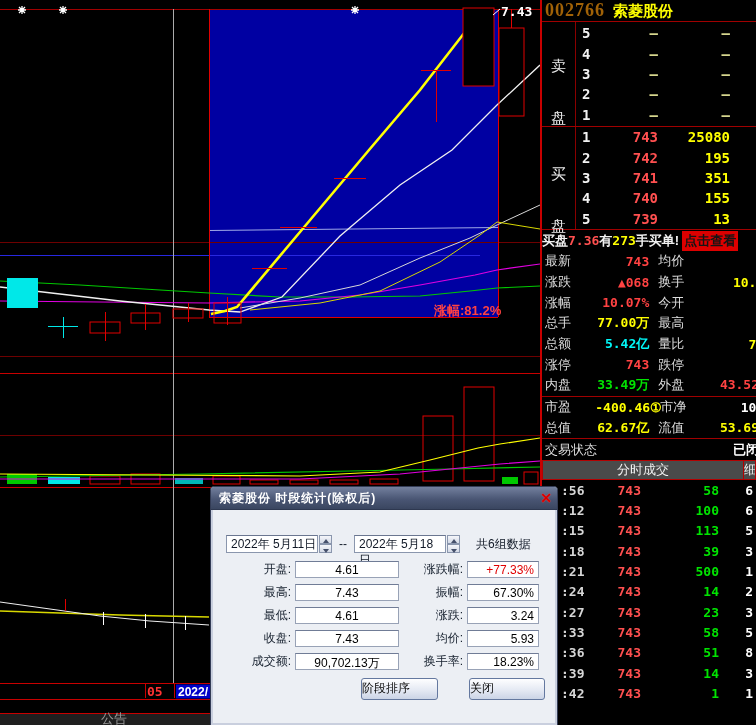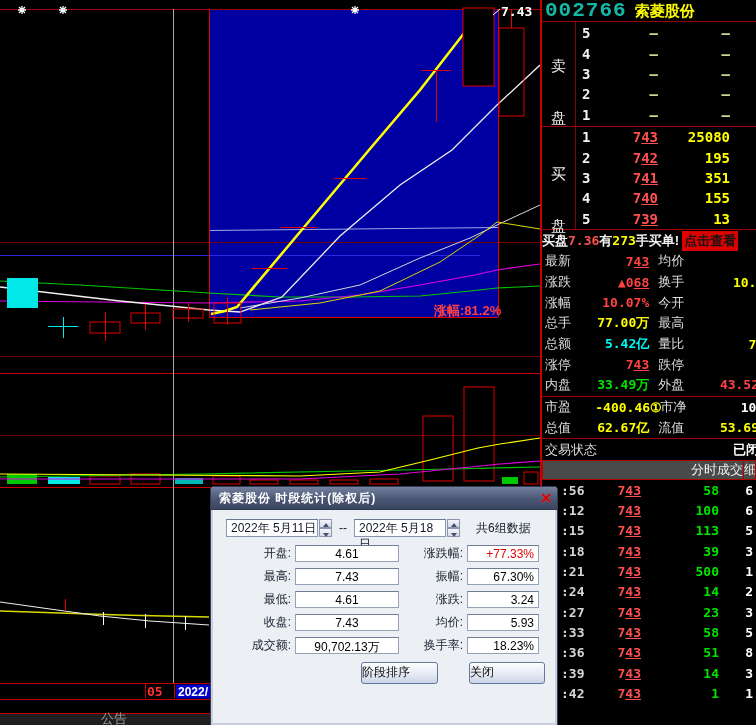--- a/index.html
+++ b/index.html
@@ -1,31 +1,31 @@
 <!DOCTYPE html>
 <html><head>
 <meta charset="utf-8">
 <style>
   html,body{margin:0;padding:0;background:#000}
   #app{position:relative;width:756px;height:725px;background:#000;overflow:hidden;
        font-family:"Liberation Sans",sans-serif;cursor:default}
   .num{font-family:"DejaVu Sans Mono",monospace;font-weight:bold}
   .c-red{color:#FF4242}.c-green{color:#00E400}.c-yellow{color:#FFFF00}
   .c-cyan{color:#00F8F8}.c-white{color:#FFFFFF}
-  .ud{text-decoration:underline}
+  .ud{}
   .dash{color:#D6D68E}
 
   
   #chart-wrap{position:absolute;left:0;top:0;width:540px;height:725px}
 
   
   #right{position:absolute;left:540px;top:0;width:216px;height:725px;background:#000;
          border-left:2px solid #C80000;box-sizing:border-box;overflow:hidden}
   #rp-title{height:21px;line-height:21px;border-bottom:1px solid #A00000;white-space:nowrap;padding-left:3px}
-  #rp-title .code{color:#14b8a6;font-weight:bold;font-size:21px;font-family:Liberation Mono, monospace;letter-spacing:1px}
+  #rp-title .code{color:#a16207;font-weight:bold;font-size:18px;font-family:Liberation Serif, serif;letter-spacing:1px}
   #rp-title .name{color:#FFFF00;font-weight:bold;font-size:15px;margin-left:8px}
   #ob{position:relative;height:207px;border-bottom:1px solid #A00000}
   .ob-vline{position:absolute;left:33px;top:0;height:100%;border-left:1px solid #8A0000}
   .ob-side{position:absolute;left:9px;width:16px;color:#ECECEC;font-size:15px;line-height:16px}
   #sell-rows{position:absolute;left:0;top:1px;width:100%}
   #buy-rows{position:absolute;left:0;top:104px;width:100%;border-top:1px solid #A00000}
   .ob-row{display:flex;align-items:center;height:20.4px;font-size:14px}
   .ob-row .lvl{margin-left:40px;width:14px;color:#F2F2F2;font-size:14px}
   .ob-row .obp{width:62px;text-align:right}
   .ob-row .obv{width:72px;text-align:right;color:#FFFF00}
@@ -35,39 +35,39 @@
   #banner .w{color:#F0F0F0}#banner .r{color:#FF5050}#banner .y{color:#FFFF00}
   #banner .link{background:#DC0000;color:#141414;margin-left:3px;padding:1px 2px;font-size:13px}
   #quote{font-size:13px}
   .q-row{display:flex;align-items:center;height:20.7px;white-space:nowrap}
   .q-row .ql{width:54px;padding-left:3px;color:#DEDEDE}
   .q-row .qv{width:56px;text-align:right}
   .q-row .qr{width:54px;padding-left:9px;color:#DEDEDE}
   .q-row .qw{width:66px;margin-right:-16px;text-align:right}
   .q-div{height:1px;background:#A00000}
   #ts-head{display:flex;height:20px;border:1px solid #B40000;box-sizing:border-box;background:#4A4A4A}
-  #ts-head .tt{flex:1;text-align:right;color:#F2F2F2;font-size:13px;line-height:18px}
+  #ts-head .tt{flex:1;text-align:center;color:#F2F2F2;font-size:13px;line-height:18px}
   #ts-head .tab{width:11px;border-left:1px solid #B40000;color:#F2F2F2;font-size:13px;line-height:18px;overflow:hidden}
   #ts-rows{overflow:hidden}
   .ts-row{display:flex;align-items:center;height:20.35px;font-size:13px}
   .ts-row .t{width:30px;padding-left:19px;color:#D6D6D6}
   .ts-row .p{width:50px;text-align:right}
   .ts-row .v{width:78px;text-align:right;color:#00E400}
   .ts-row .n{width:34px;text-align:right;color:#FFFFFF}
 
   
   #dlg{position:absolute;left:210px;top:486px;width:348px;height:240px;z-index:50;
        background:#ECEFF4;border:1px solid #333C55;box-sizing:border-box;
        box-shadow:inset 0 0 0 2px #C9CFDE;border-radius:4px 4px 0 0}
   #dlg-title{height:22px;border-radius:3px 3px 0 0;display:flex;align-items:center;
        background:linear-gradient(180deg,#73809E 0%,#4A5674 55%,#3A4660 100%);
        border-bottom:1px solid #2E3850}
   #dlg-title .cap{flex:1;color:#FFF;font-size:12px;font-weight:bold;padding-left:8px;letter-spacing:1px}
   #dlg-title .x{width:22px;color:#D40000;font-weight:bold;font-size:14px;text-align:center;cursor:pointer;text-shadow:0 0 1px #FF6666}
-  #dlg-date{display:flex;align-items:center;height:18px;margin:9px 0 5px 15px;font-size:12px;color:#101826}
+  #dlg-date{display:flex;align-items:center;height:18px;margin:25px 0 5px 15px;font-size:12px;color:#101826}
   .dfield{width:86px;height:16px;background:#FFF;border:1px solid #8A96AD;border-top-color:#6A7690;
           font-size:12px;line-height:16px;padding-left:4px;color:#101826}
   .spin{width:13px;height:18px;display:flex;flex-direction:column;margin-left:1px}
   .spin span{flex:1;background:linear-gradient(#F5F6FA,#D4DAE7);border:1px solid #8A96AD;position:relative}
   .spin span::after{content:"";position:absolute;left:3px;border-left:3px solid transparent;border-right:3px solid transparent}
   .spin .up::after{top:3px;border-bottom:4px solid #45506B}
   .spin .dn::after{top:4px;border-top:4px solid #45506B}
   #dlg-date .sep{margin:0 7px}
   #dlg-date .cnt{margin-left:16px;color:#101826}
   .srow{display:flex;align-items:center;height:23px;padding-left:8px;font-size:12px;color:#16202E}

